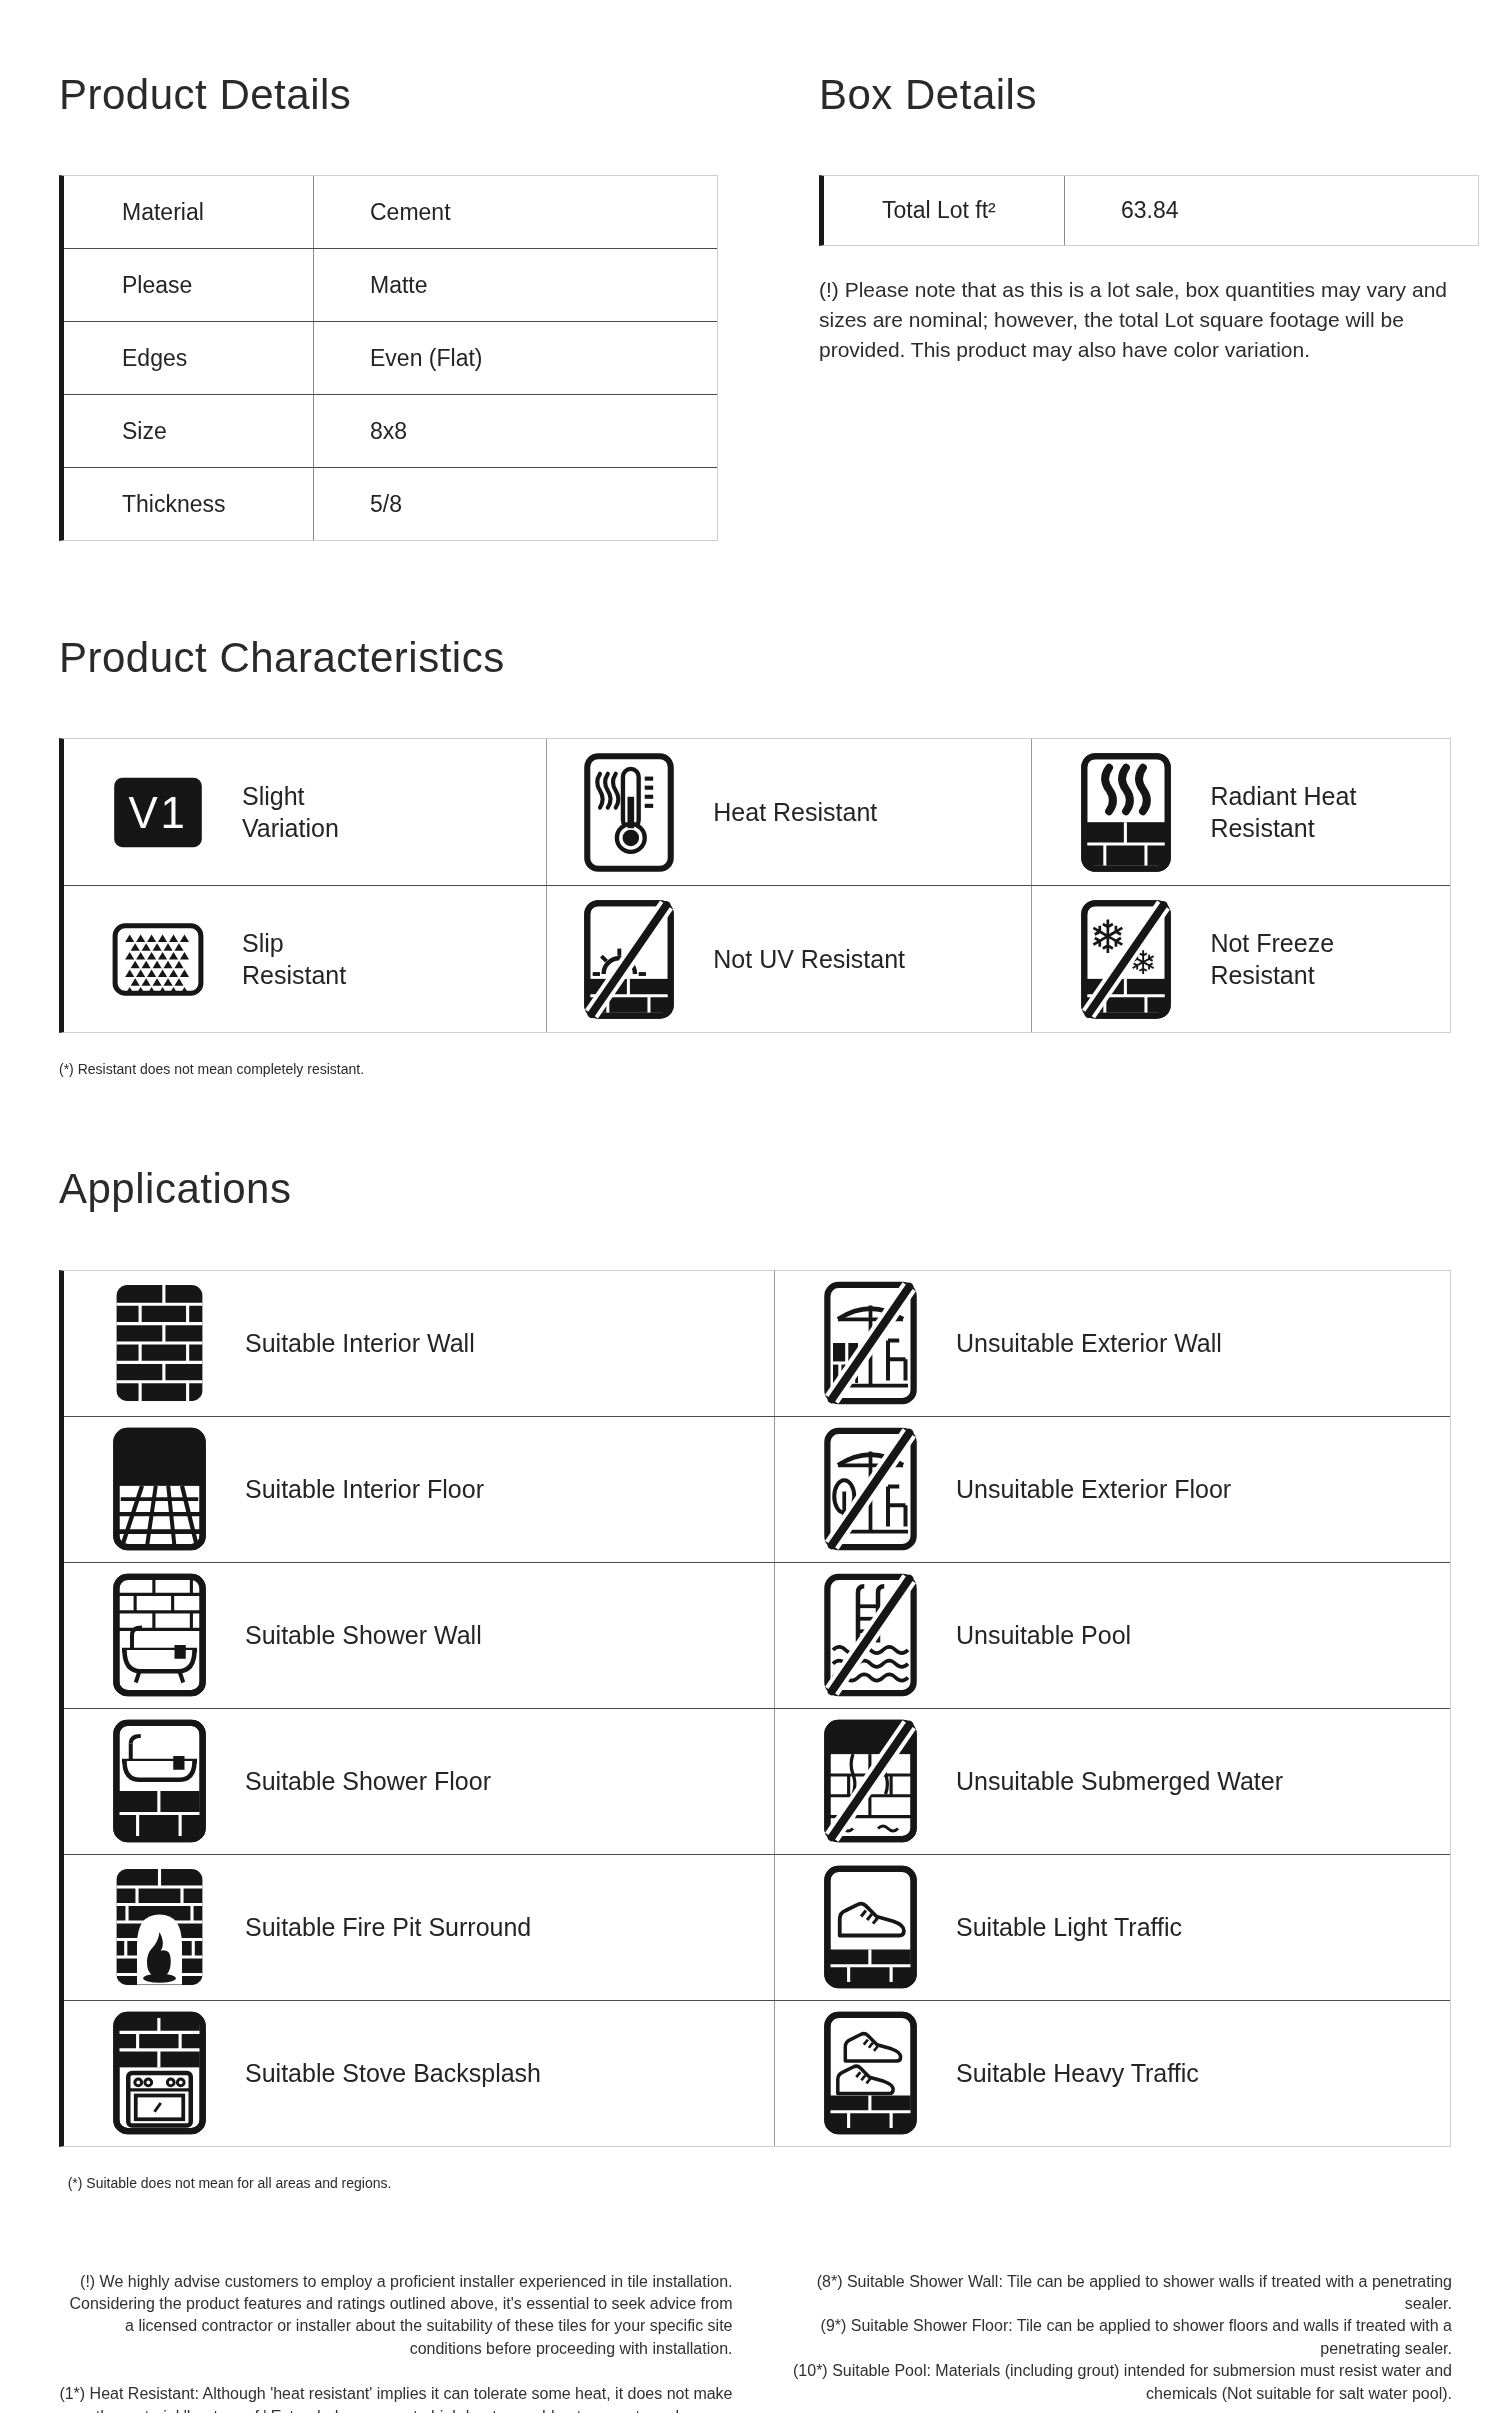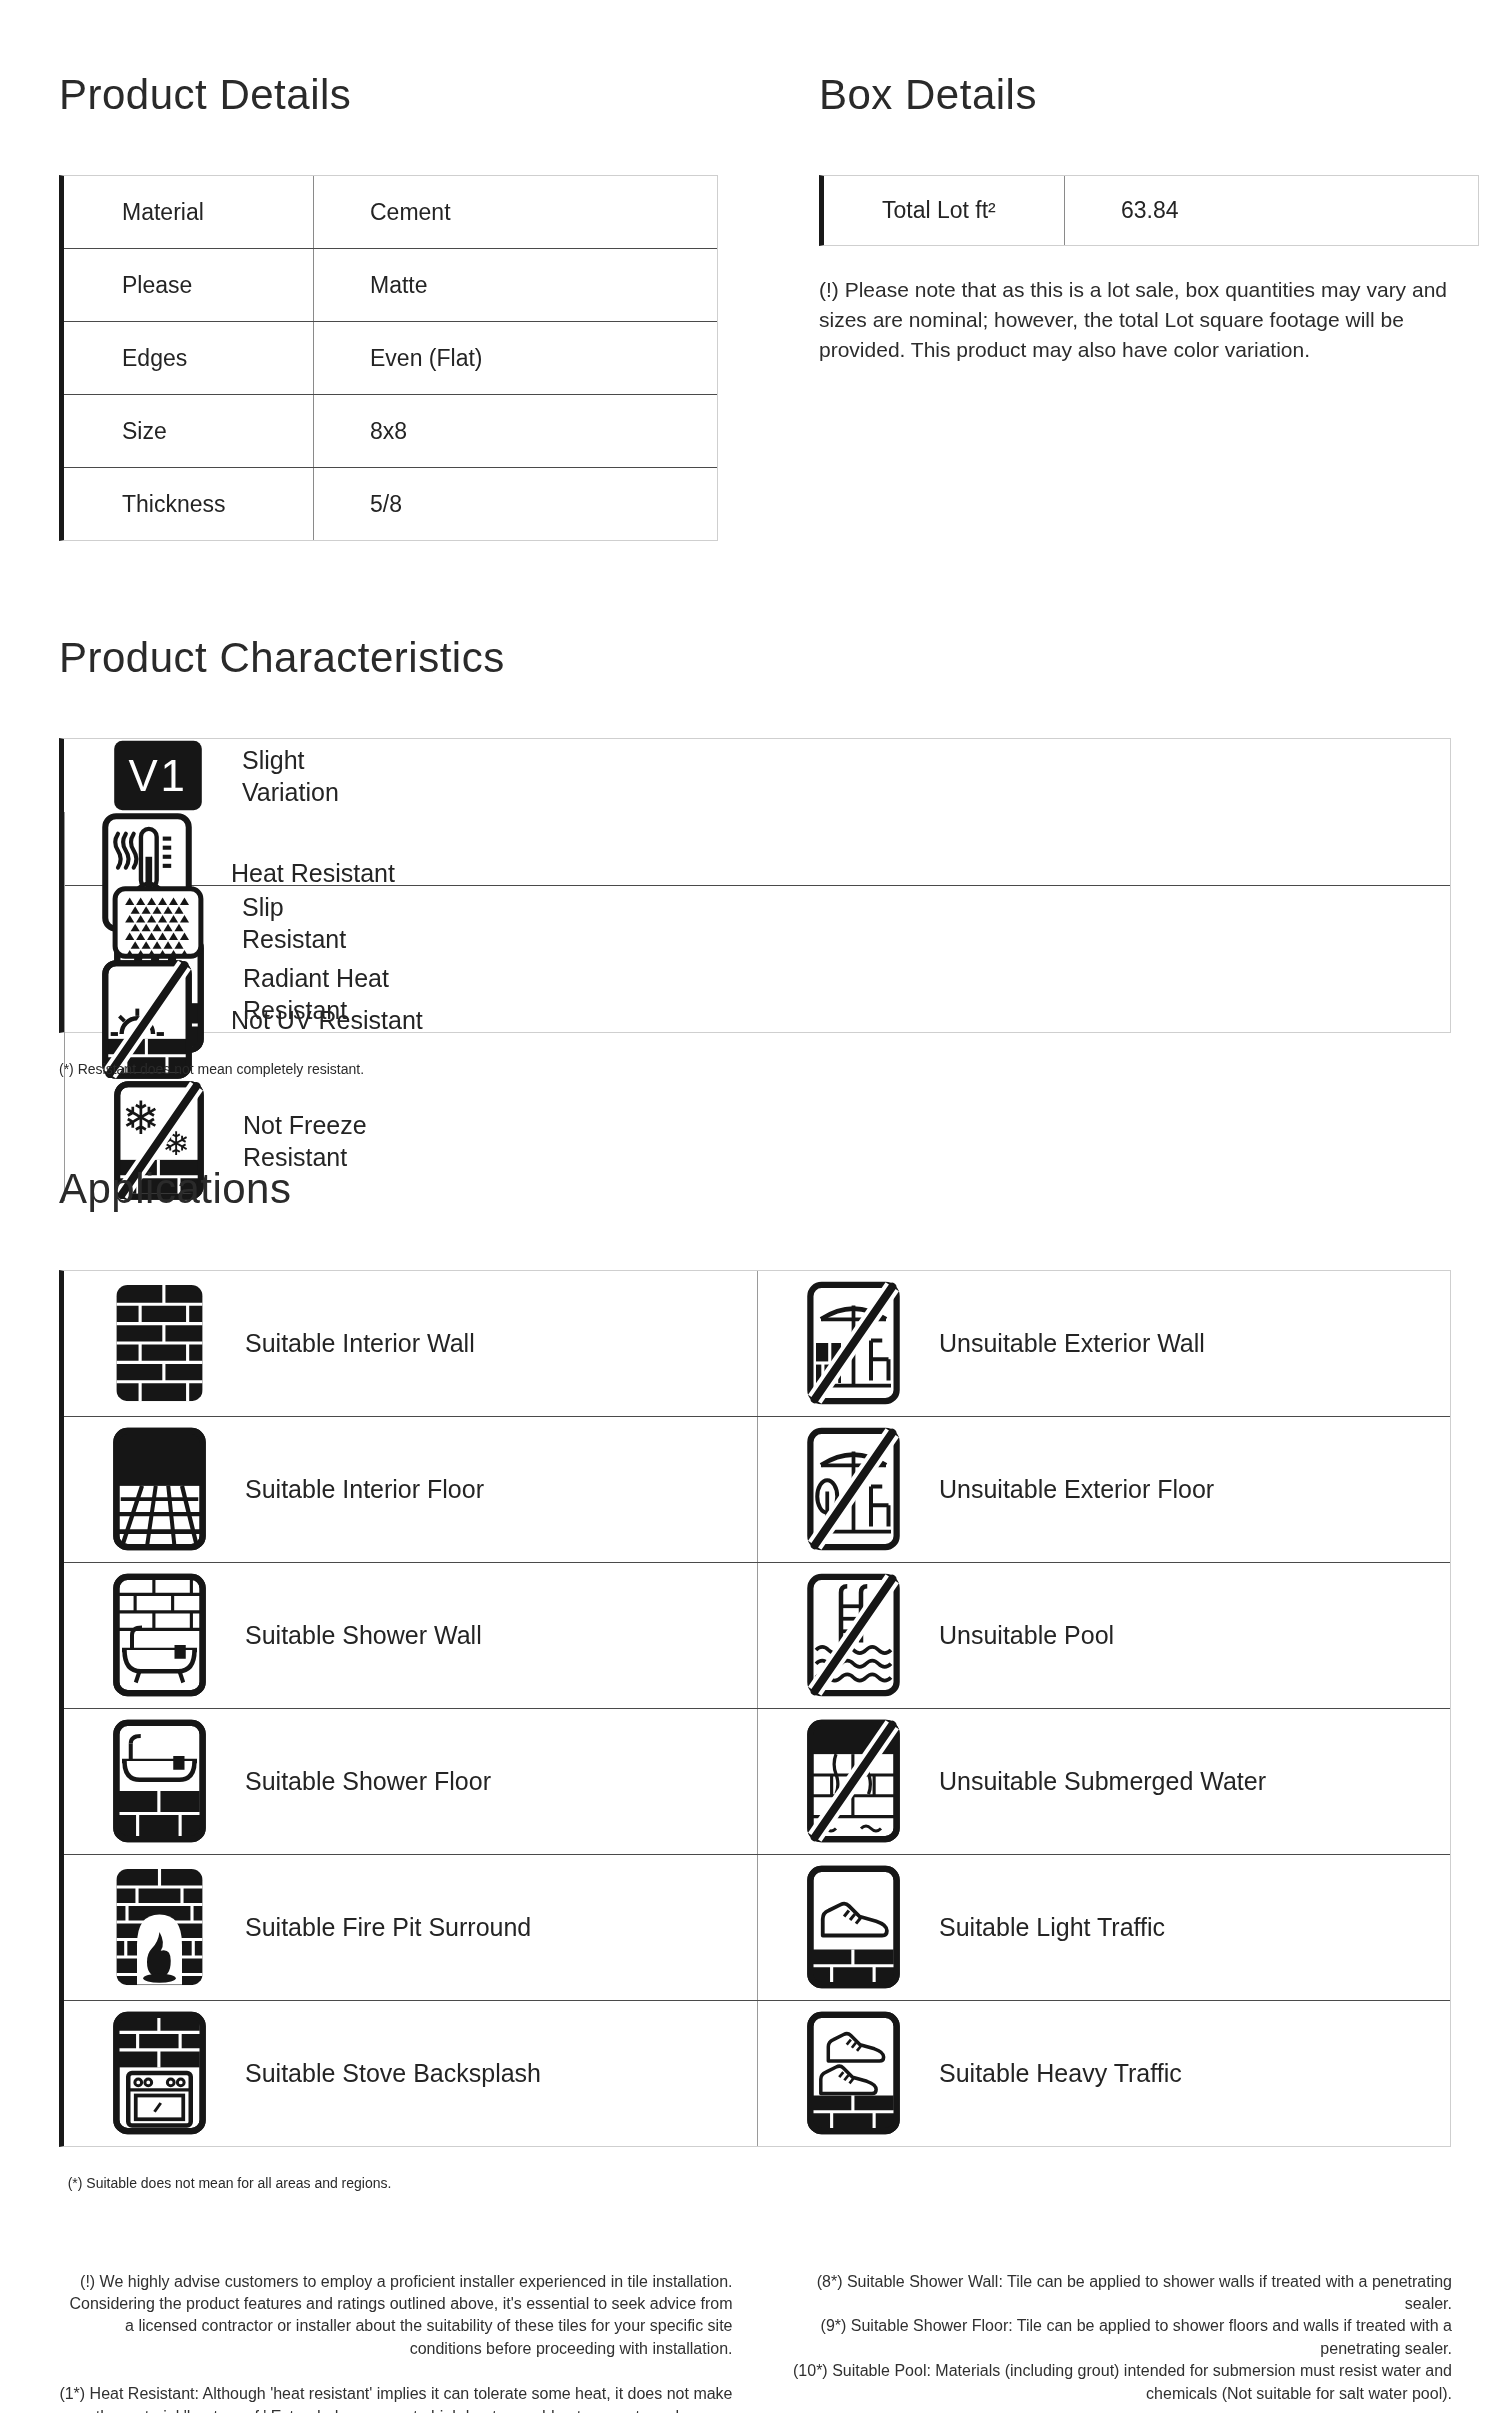--- a/index.html
+++ b/index.html
@@ -39,22 +39,22 @@
   .section-pc{margin-top:94px;}
   .section-app{margin-top:89px;}
   
   .grid-table{
     border-left:5.8px solid #191919;
     border-top:1px solid #cfcfcf;border-right:1px solid #cfcfcf;border-bottom:1px solid #cfcfcf;
     background:#fff;width:1386px;
   }
   .grid-row{display:flex;border-bottom:1px solid #4a4a4a;}
   .grid-row:last-child{border-bottom:none;}
-  .pc-row{height:146px;flex-direction:column;}
-  .app-row{height:145px;}
+  .pc-row{height:146px;}
+  .app-row{height:145px;gap:17px;}
   .grid-cell{display:flex;align-items:center;gap:38px;padding-left:48px;box-sizing:border-box;border-left:1px solid #9a9a9a;}
   .grid-cell:first-child{border-left:none;}
   .pc-row .grid-cell:nth-child(1){flex:0 0 34.8%;}
   .pc-row .grid-cell:nth-child(2){flex:0 0 35.0%;padding-left:36px;}
   .pc-row .grid-cell:nth-child(3){flex:1;}
   .app-row .grid-cell{flex:0 0 50%;}
   .app-row .grid-cell:last-child{flex:1;}
   .g-label{font-size:25px;line-height:1.28;color:#242424;}
   .pc-row .grid-cell:nth-child(1) .g-label{max-width:150px;}
   .pc-row .grid-cell:nth-child(3) .g-label{max-width:232px;}

